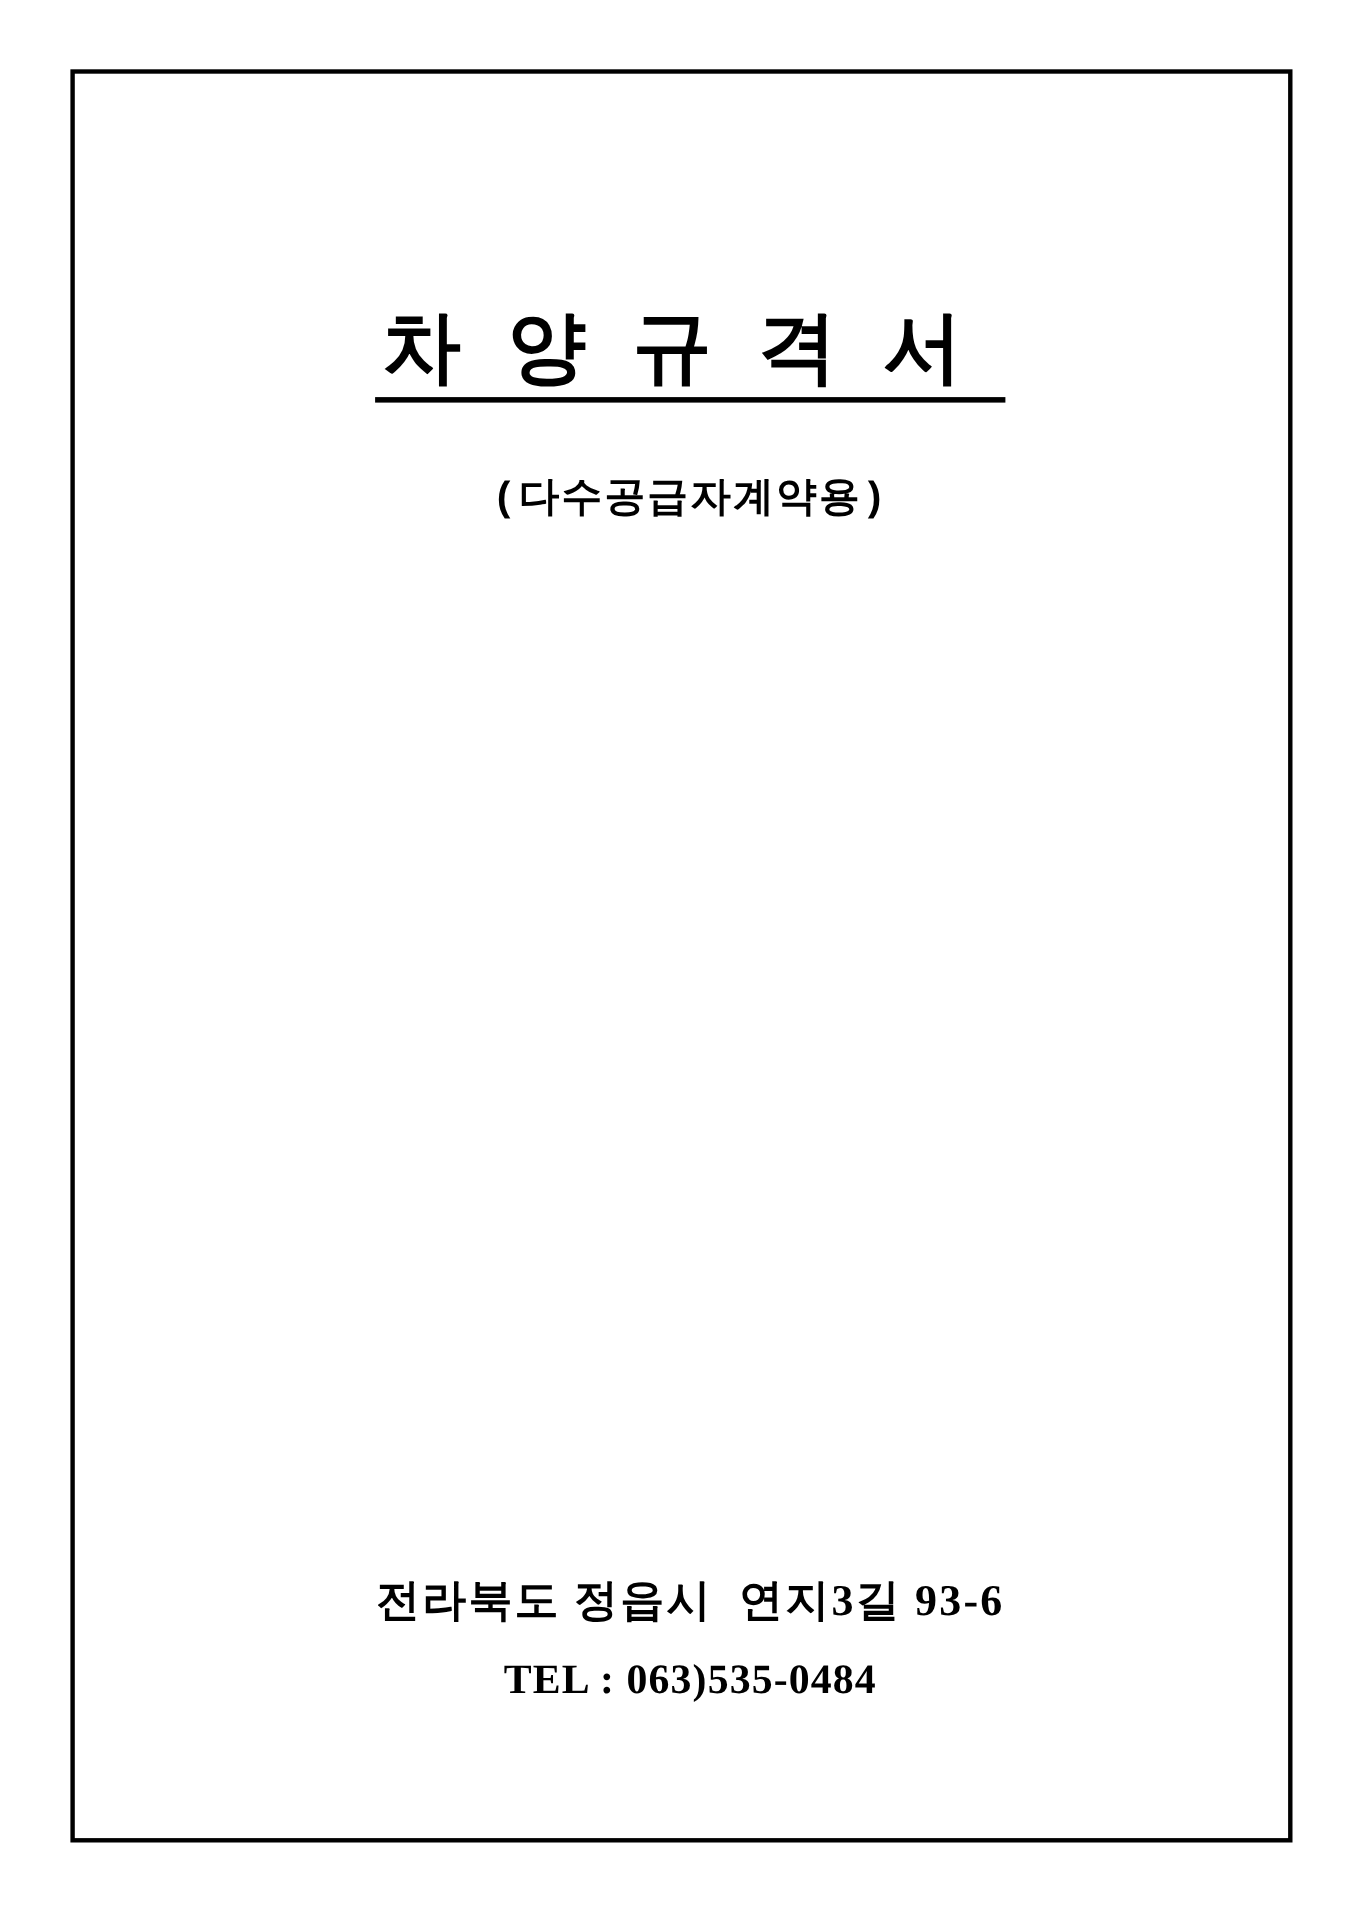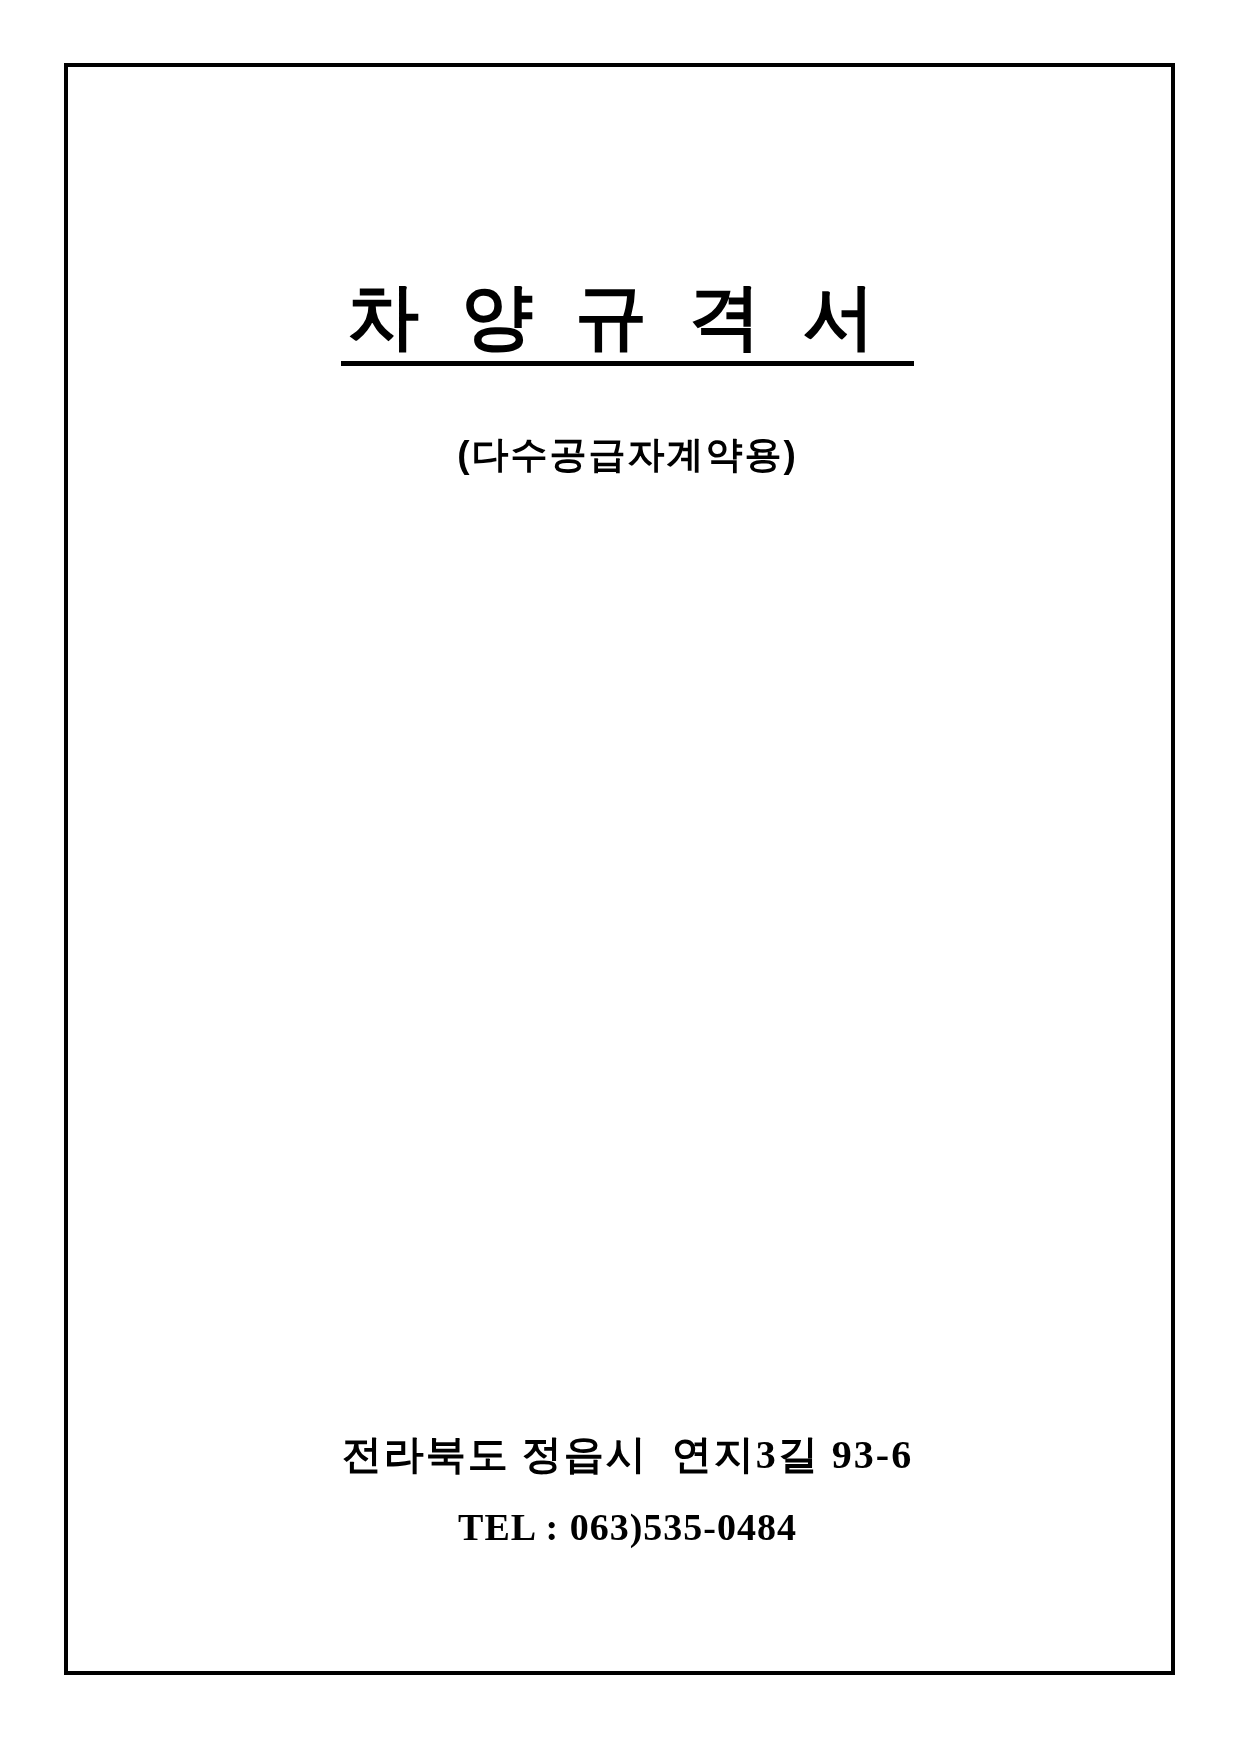--- a/index.html
+++ b/index.html
@@ -50,21 +50,21 @@
     letter-spacing: 11px;
     color: #000000;
     border-bottom: 5px solid #000000;
     padding: 0 28px 9px 6px;
     white-space: pre;
   }
 
   .doc-subtitle-row { top: 416px; }
   .doc-subtitle {
     display: inline-block;
-    font-family: Liberation Sans, sans-serif;
+    font-family: Liberation Mono, monospace;
     font-weight: bold;
     font-size: 37px;
     line-height: 1.15;
     letter-spacing: 2px;
     white-space: pre;
   }
 
   .company-row { top: 1310px; }
   .company-name {
     display: inline-block;

